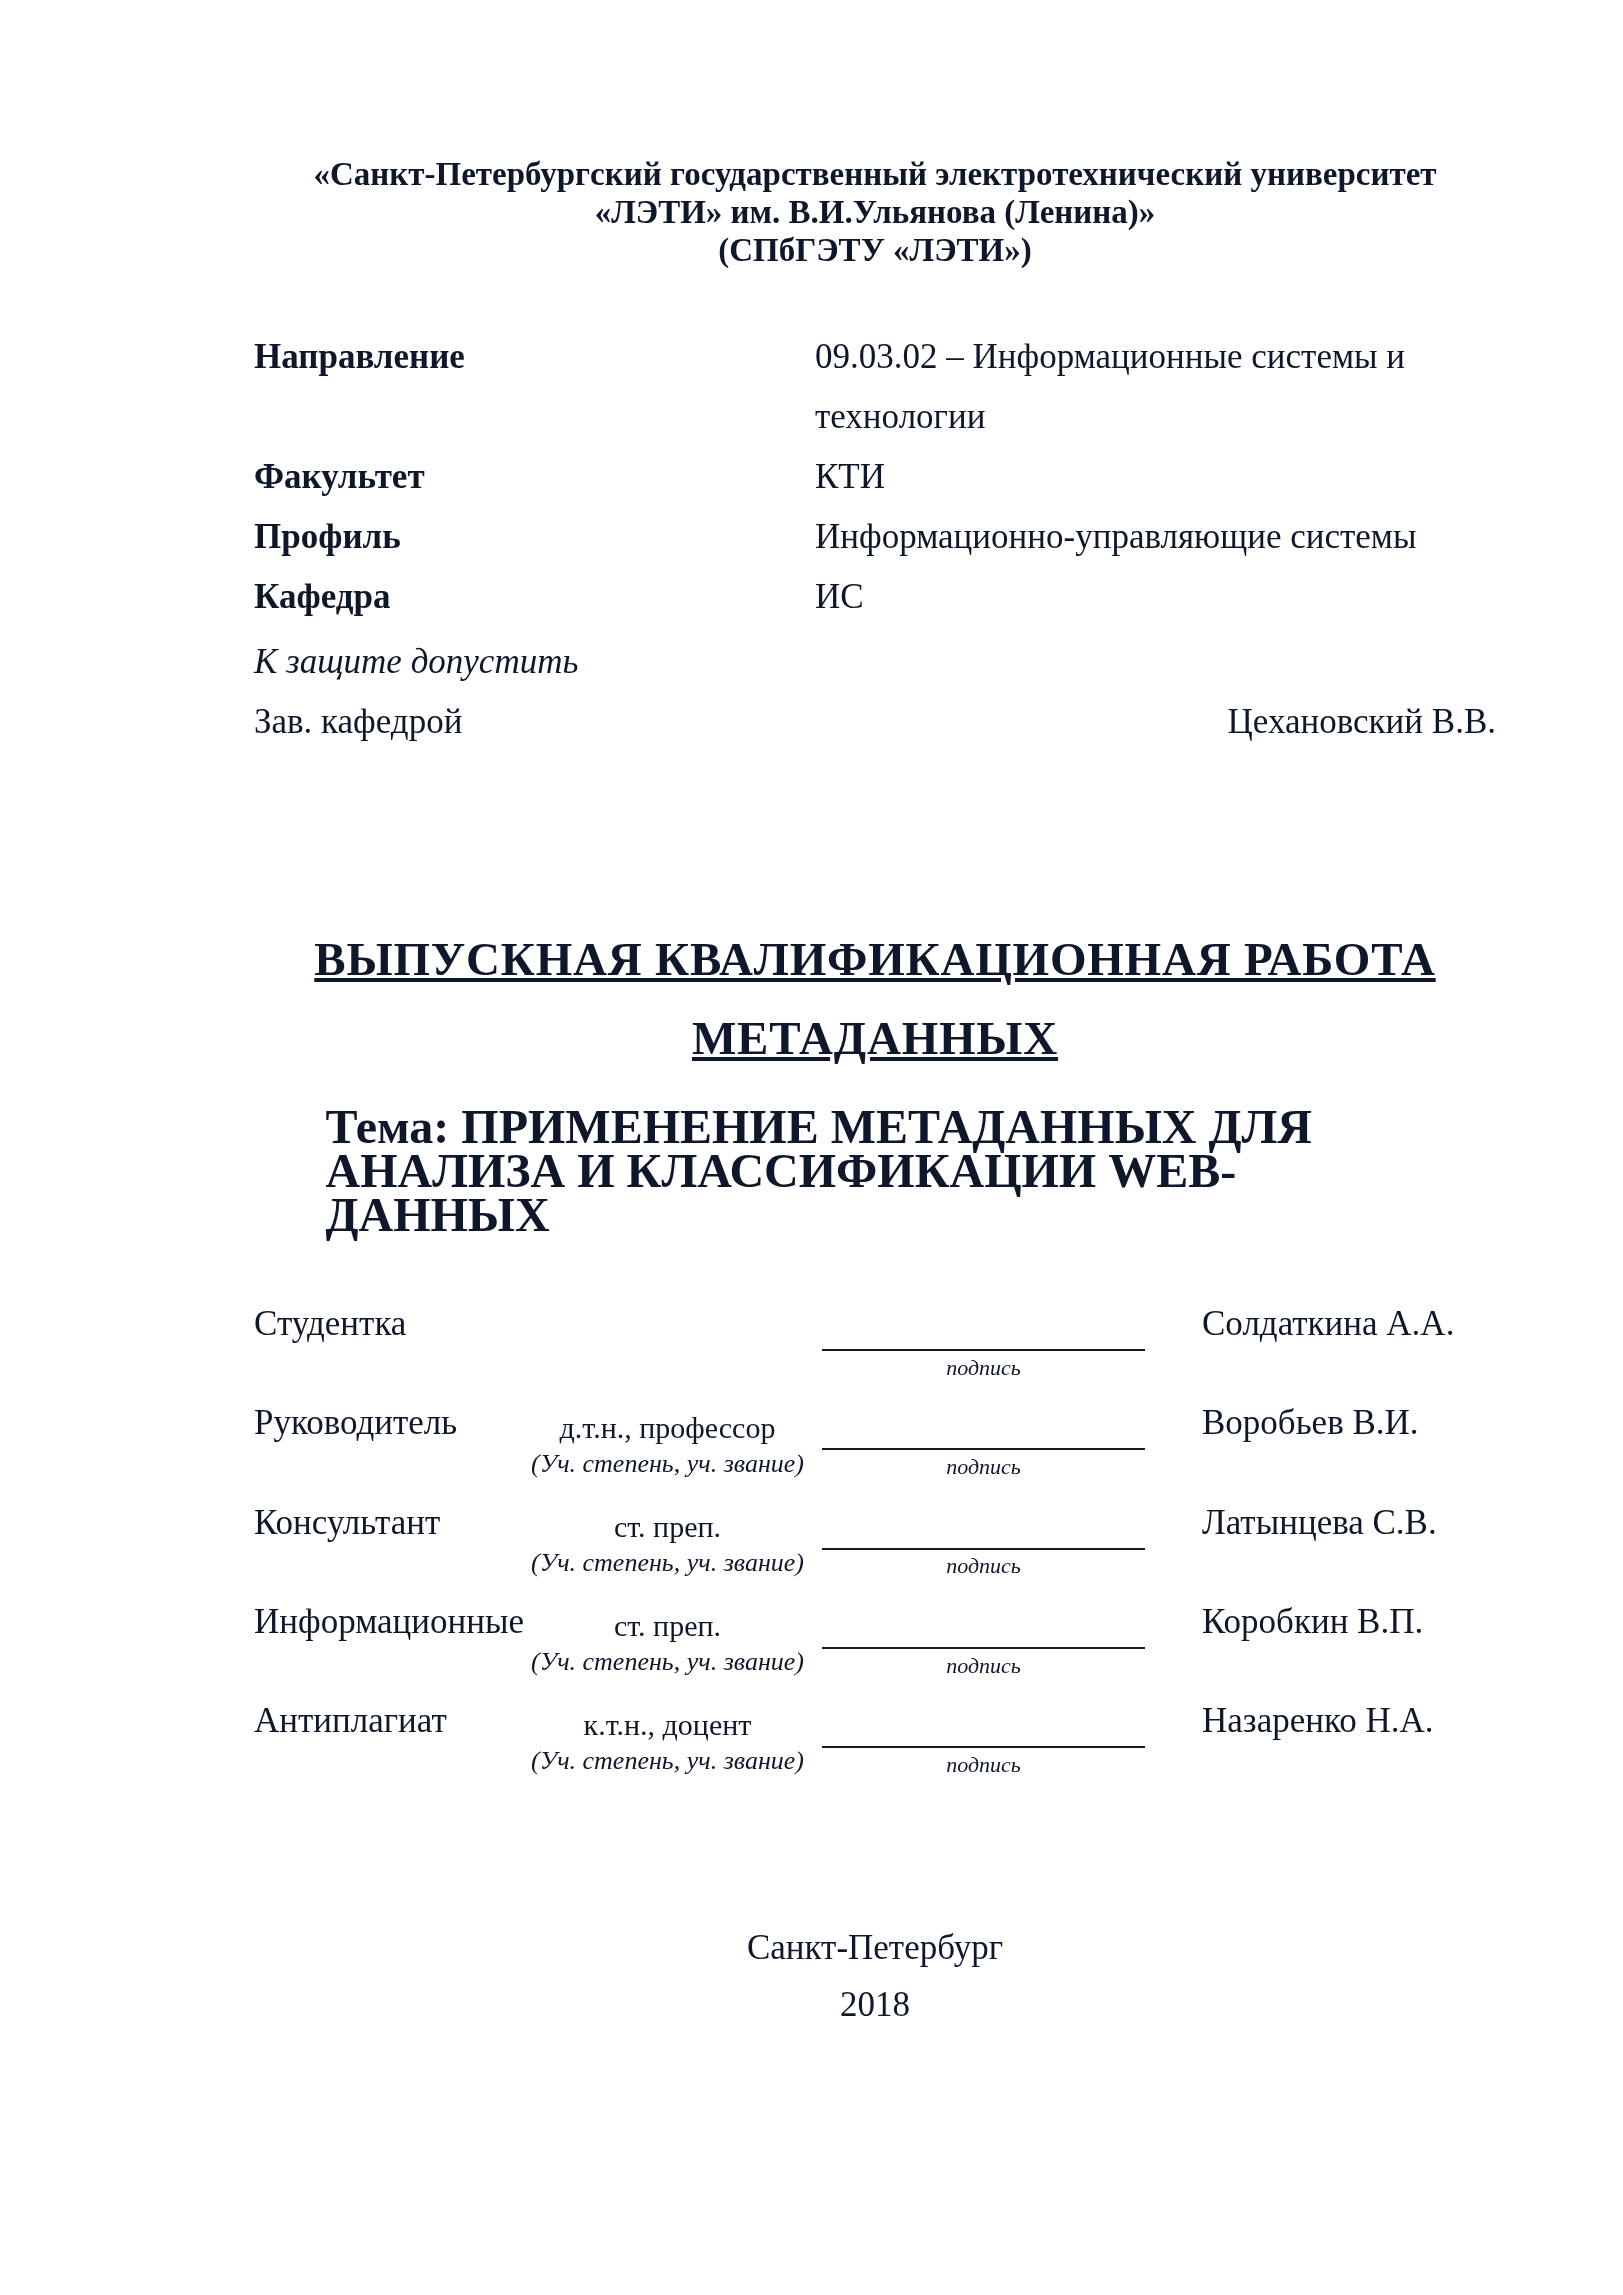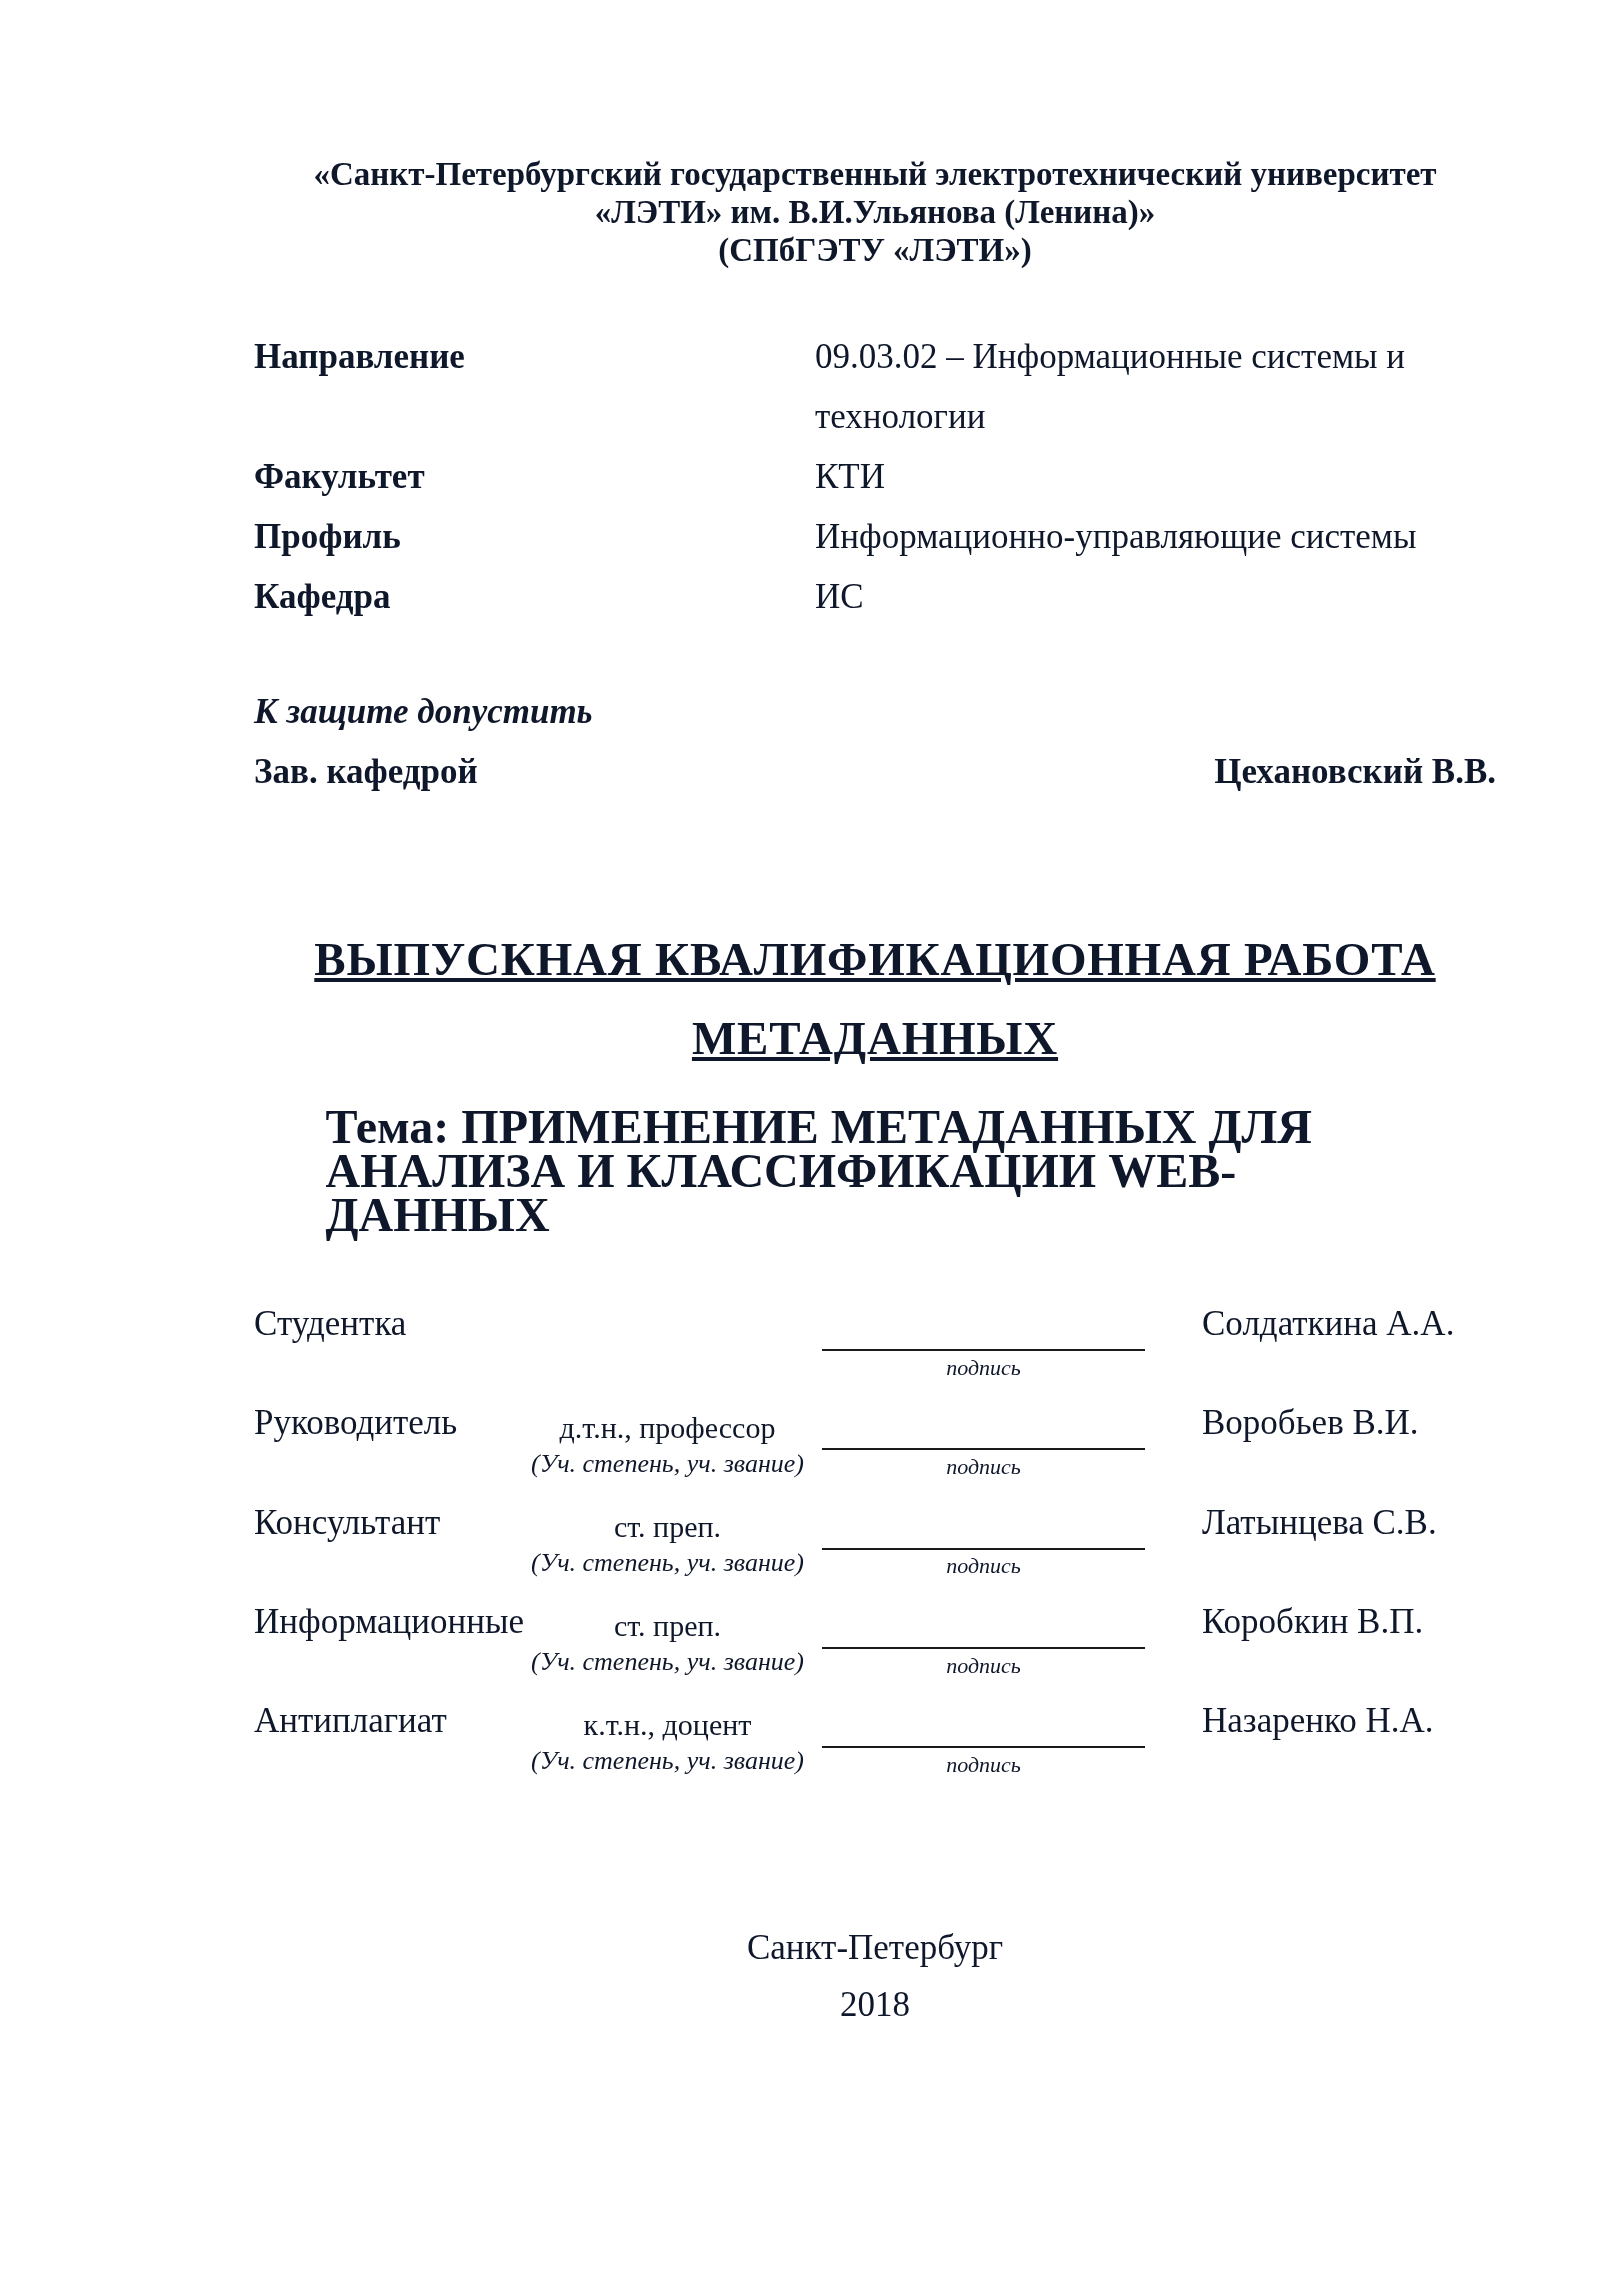--- a/index.html
+++ b/index.html
@@ -39,24 +39,23 @@
   }
   .field-row {
     display: grid;
     grid-template-columns: 561px 1fr;
   }
   .field-label { font-weight: 700; }
   .field-value { font-weight: 400; }
 
   
   .admission {
-    top: 682px;
+    top: 632px;
     font-size: 35px;
     line-height: 60px;
-    font-weight: bold;
   }
   .admission-head { font-style: italic; }
   .admission-row {
     display: flex;
     justify-content: space-between;
   }
 
   
   .main-title {
     top: 920px;

